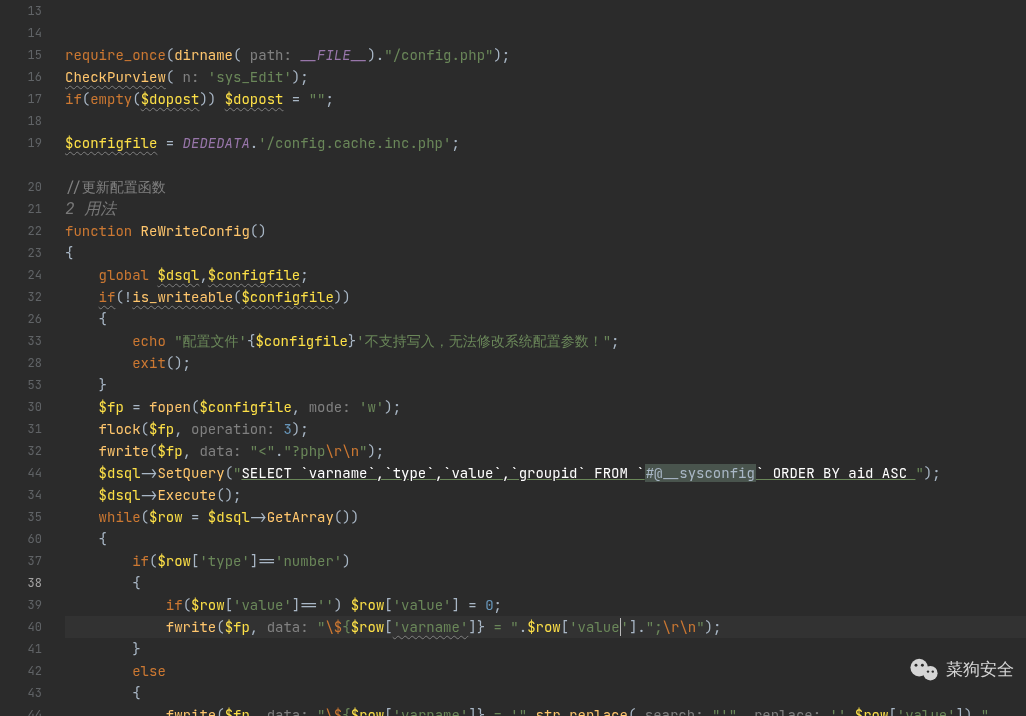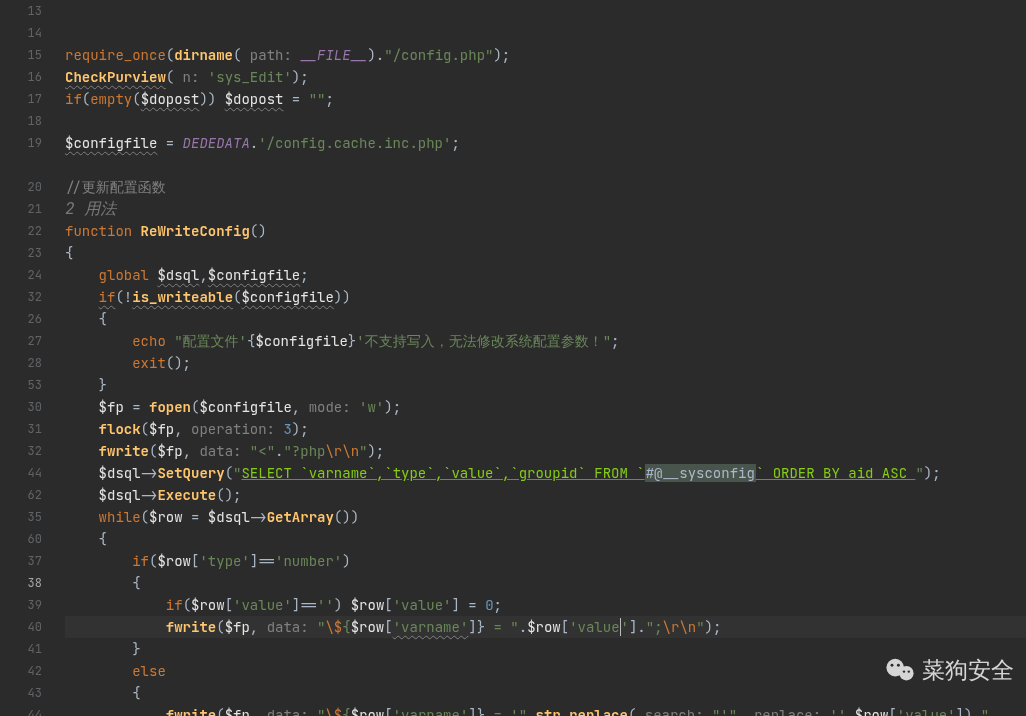--- a/index.html
+++ b/index.html
@@ -6,34 +6,34 @@
   .editor{display:flex;width:1026px;height:716px;overflow:hidden;}
   .gutter{width:60px;text-align:right;color:#606366;user-select:none;padding-top:0;flex-shrink:0;}
   .gutter .ln{height:22px;padding-right:18px;font-size:12px;}
   .gutter .ln.hl{color:#a4a3a3;}
   .code{flex:1;padding-left:5px;white-space:pre;position:relative;}
   .line{height:22px;}
   .line.hl{background:#323232;}
   .usage{color:#787878;font-size:16px;font-style:italic;padding-left:0;}
   
   .kw{color:#cc7832;}            
-  .fn{color:#ffc66d;font-weight:bold;}            
-  .var{color:#e5e5e5;}           
+  .fn{color:#ffc66d;}            
+  .var{color:#fde047;}           
   .str{color:#6a8759;}           
   .num{color:#6897bb;}           
   .op{color:#a9b7c6;}            
   .cmt{color:#808080;}           
   .const{color:#9876aa;font-style:italic;} 
   .param{color:#808080;}         
   .wavy{text-decoration:underline wavy #808080;text-decoration-thickness:1px;text-underline-offset:3px;margin-top:8px;}
-  .sql{color:#84cc16;text-decoration:underline;text-decoration-color:#6a8759;}
+  .sql{color:#ffffff;text-decoration:underline;text-decoration-color:#6a8759;}
   .sqlhl{background:#49544d;color:#a9b7c6;padding:0 1px;}
   .caret{border-right:1px solid #bbb;}
   
-  .wm{position:absolute;right:12px;bottom:30px;display:flex;align-items:center;gap:6px;color:#e8e8e8;font-family:Liberation Sans, sans-serif;font-size:23px;opacity:.9;}
+  .wm{position:absolute;right:12px;bottom:30px;display:flex;align-items:center;gap:6px;color:#e8e8e8;font-family:Liberation Sans, sans-serif;font-size:17px;opacity:.9;}
   .wm svg{width:32px;height:32px;}
 </style>
 </head>
 <body>
 
 <div class="editor">
   <div class="gutter">
       <div class="ln">13</div>
       <div class="ln">14</div>
       <div class="ln">15</div>
@@ -42,28 +42,28 @@
       <div class="ln">18</div>
       <div class="ln">19</div>
       <div class="ln"></div>
       <div class="ln">20</div>
       <div class="ln">21</div>
       <div class="ln">22</div>
       <div class="ln">23</div>
       <div class="ln">24</div>
       <div class="ln">32</div>
       <div class="ln">26</div>
-      <div class="ln">27</div>
+      <div class="ln">33</div>
       <div class="ln">28</div>
       <div class="ln">53</div>
       <div class="ln">30</div>
       <div class="ln">31</div>
       <div class="ln">32</div>
       <div class="ln">44</div>
-      <div class="ln">62</div>
+      <div class="ln">34</div>
       <div class="ln">35</div>
       <div class="ln">60</div>
       <div class="ln">37</div>
       <div class="ln hl">38</div>
       <div class="ln">39</div>
       <div class="ln">40</div>
       <div class="ln">41</div>
       <div class="ln">42</div>
       <div class="ln">43</div>
       <div class="ln">44</div>

